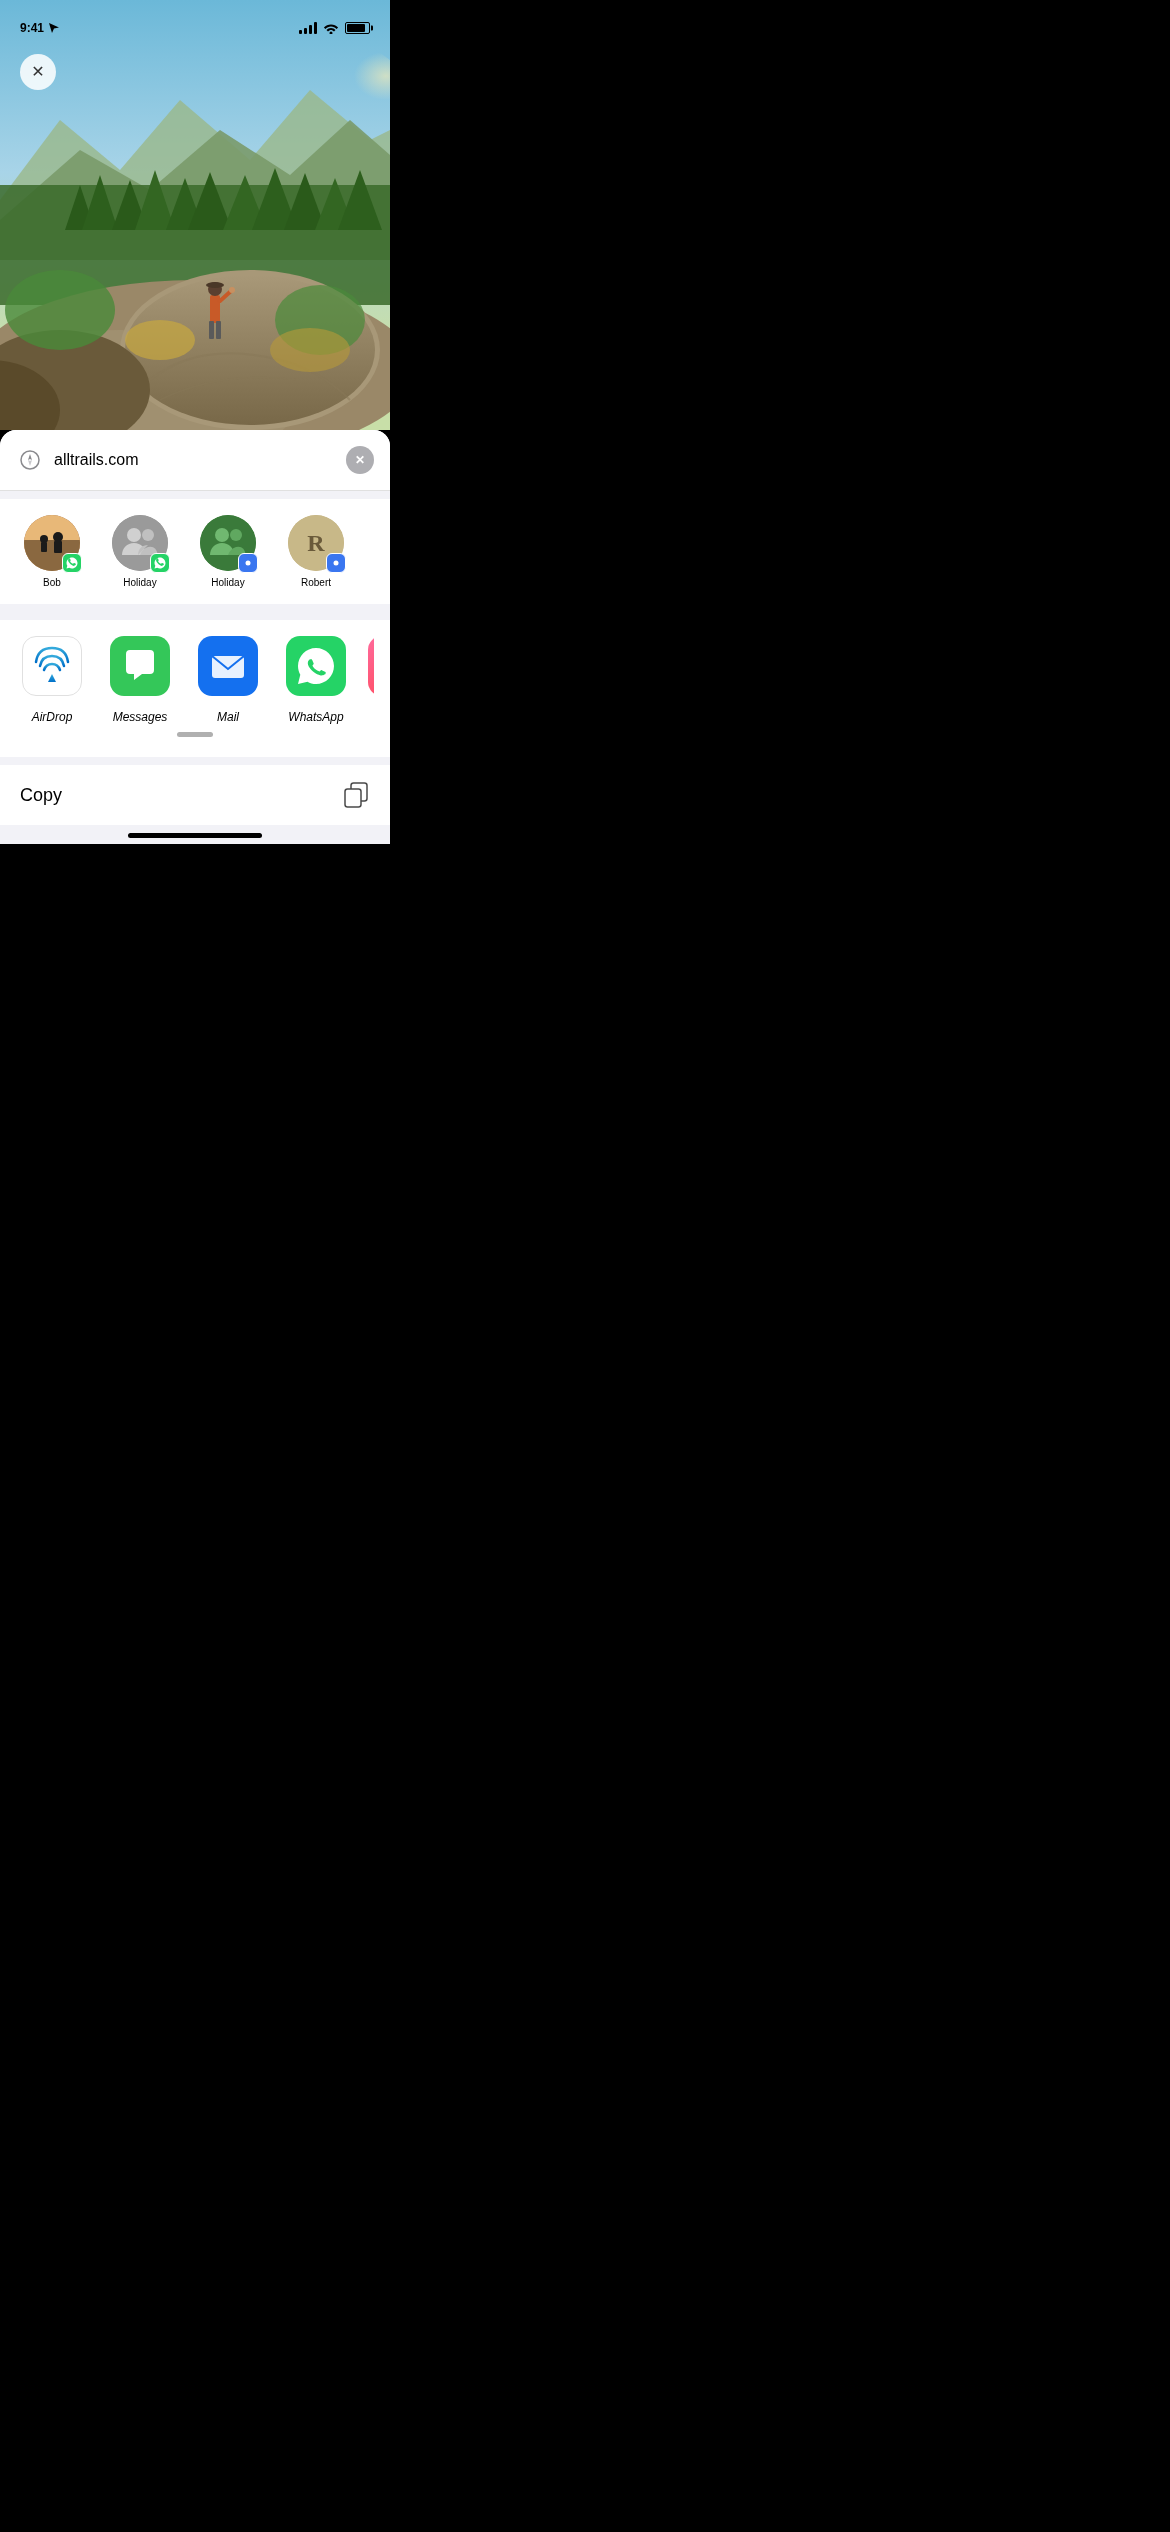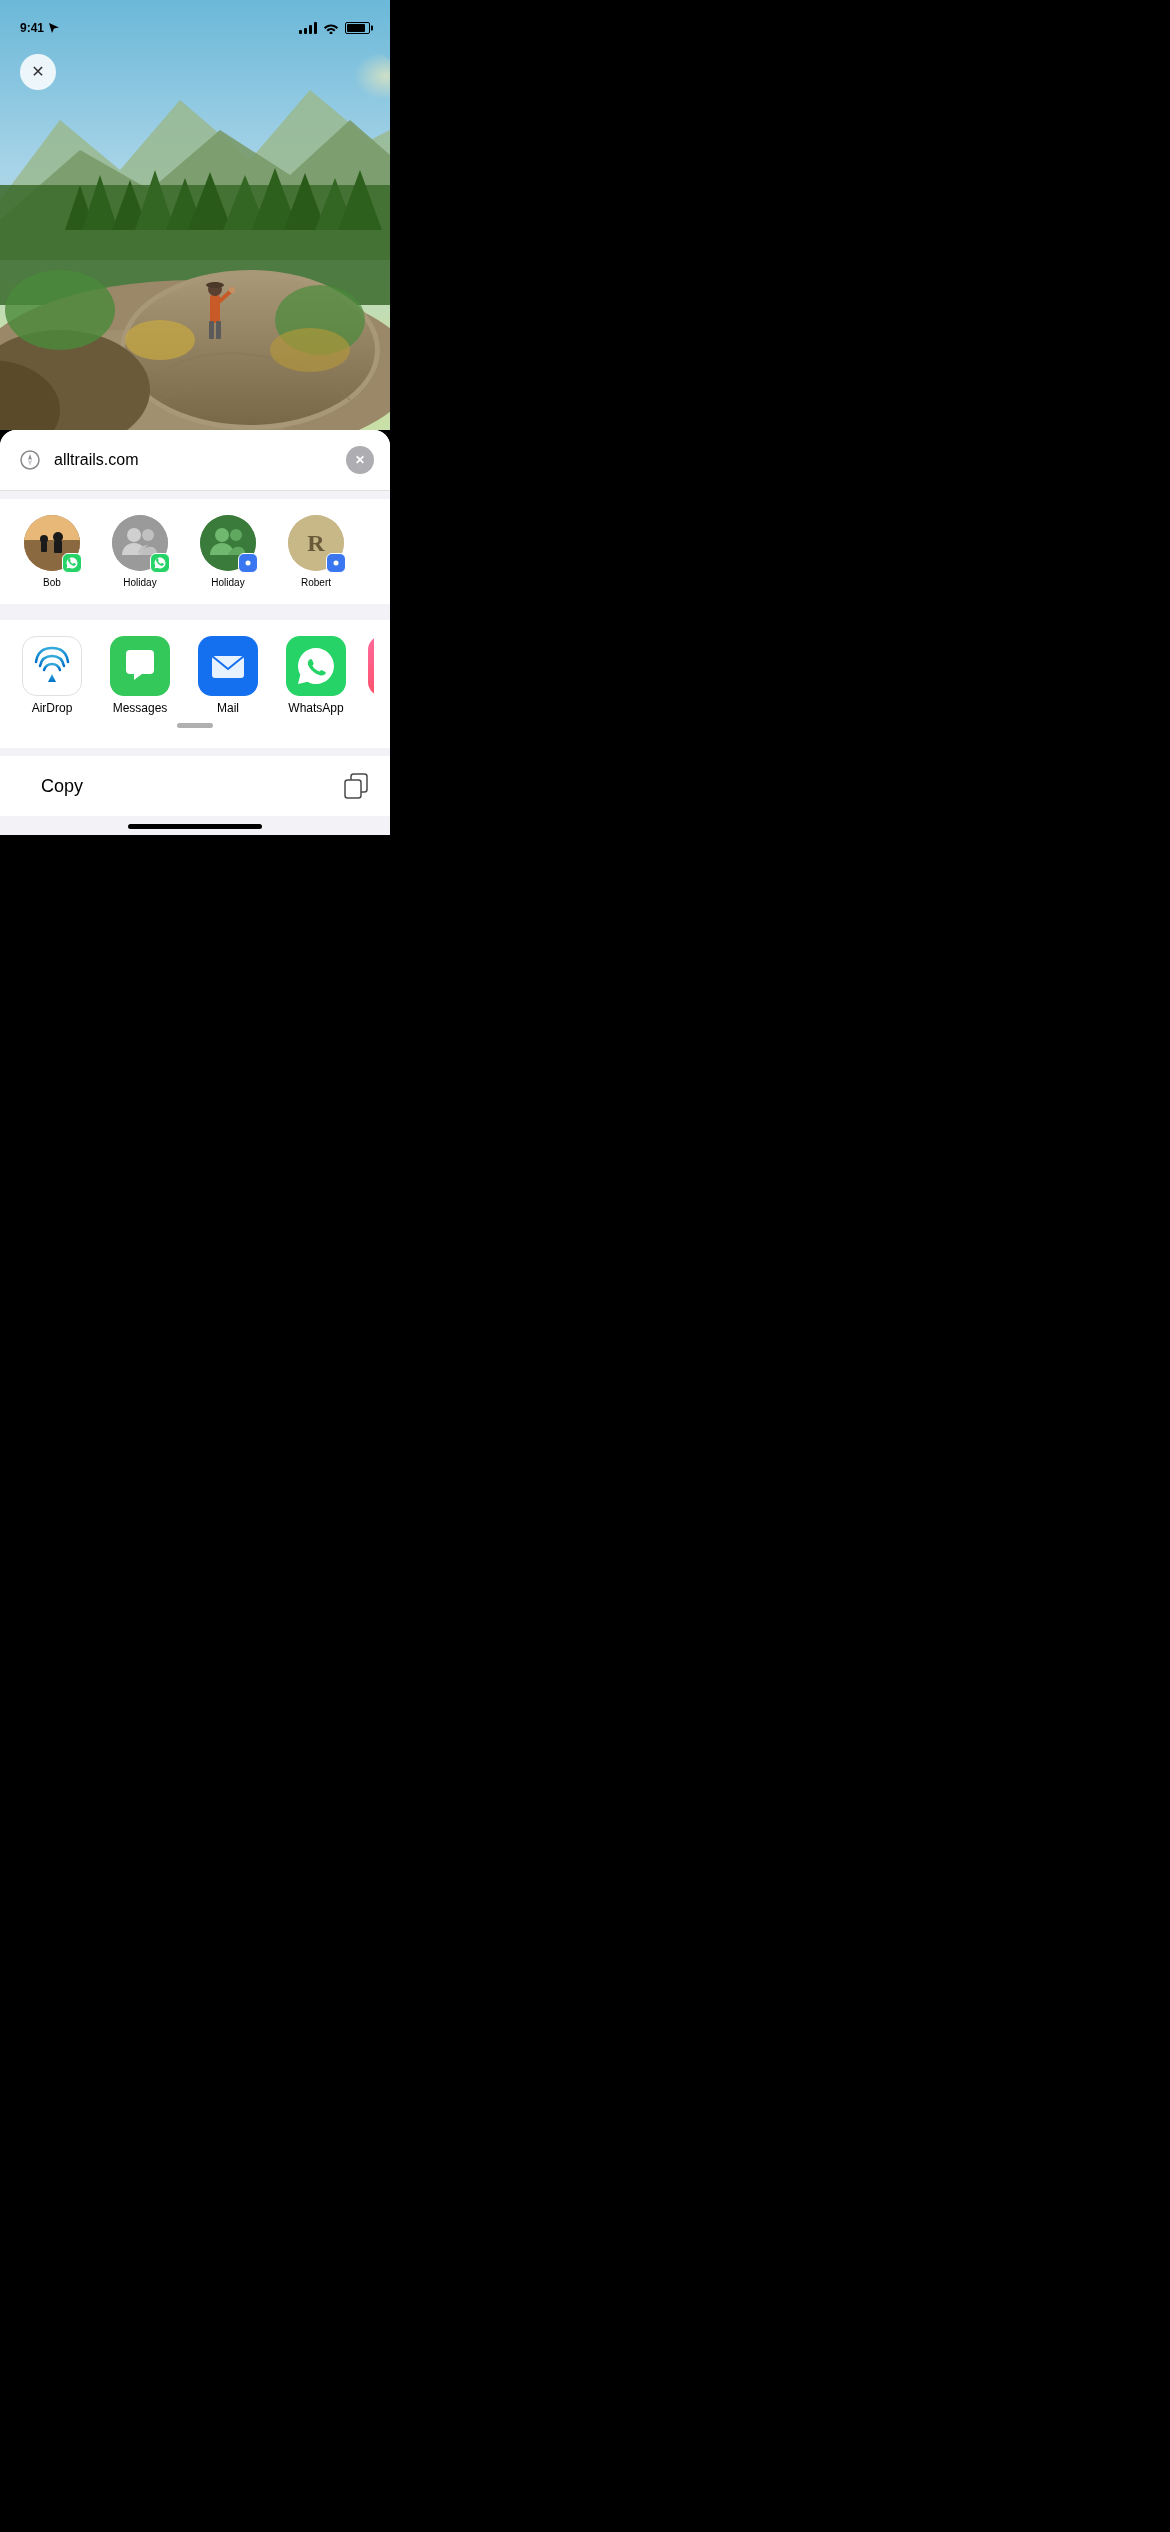--- a/index.html
+++ b/index.html
@@ -303,23 +303,24 @@
       overflow-x: auto;
       scrollbar-width: none;
     }
 
     .apps-row::-webkit-scrollbar { display: none; }
 
     .app-item {
       display: flex;
       flex-direction: column;
       align-items: center;
-      gap: 5px;
+      gap: 14px;
       min-width: 72px;
       cursor: pointer;
+      font-style: italic;
     }
 
     .app-icon {
       width: 60px;
       height: 60px;
       border-radius: 14px;
       display: flex;
       align-items: center;
       justify-content: center;
     }
@@ -359,21 +360,20 @@
       width: 36px;
       height: 5px;
       background: #b0b0b0;
       border-radius: 3px;
     }
 
     
     .actions-section {
       background: #fff;
       margin-top: 8px;
-      padding-left: 21px;
     }
 
     .action-row {
       display: flex;
       align-items: center;
       justify-content: space-between;
       padding: 16px 20px;
       border-bottom: 0.5px solid #e0e0e0;
       cursor: pointer;
     }

